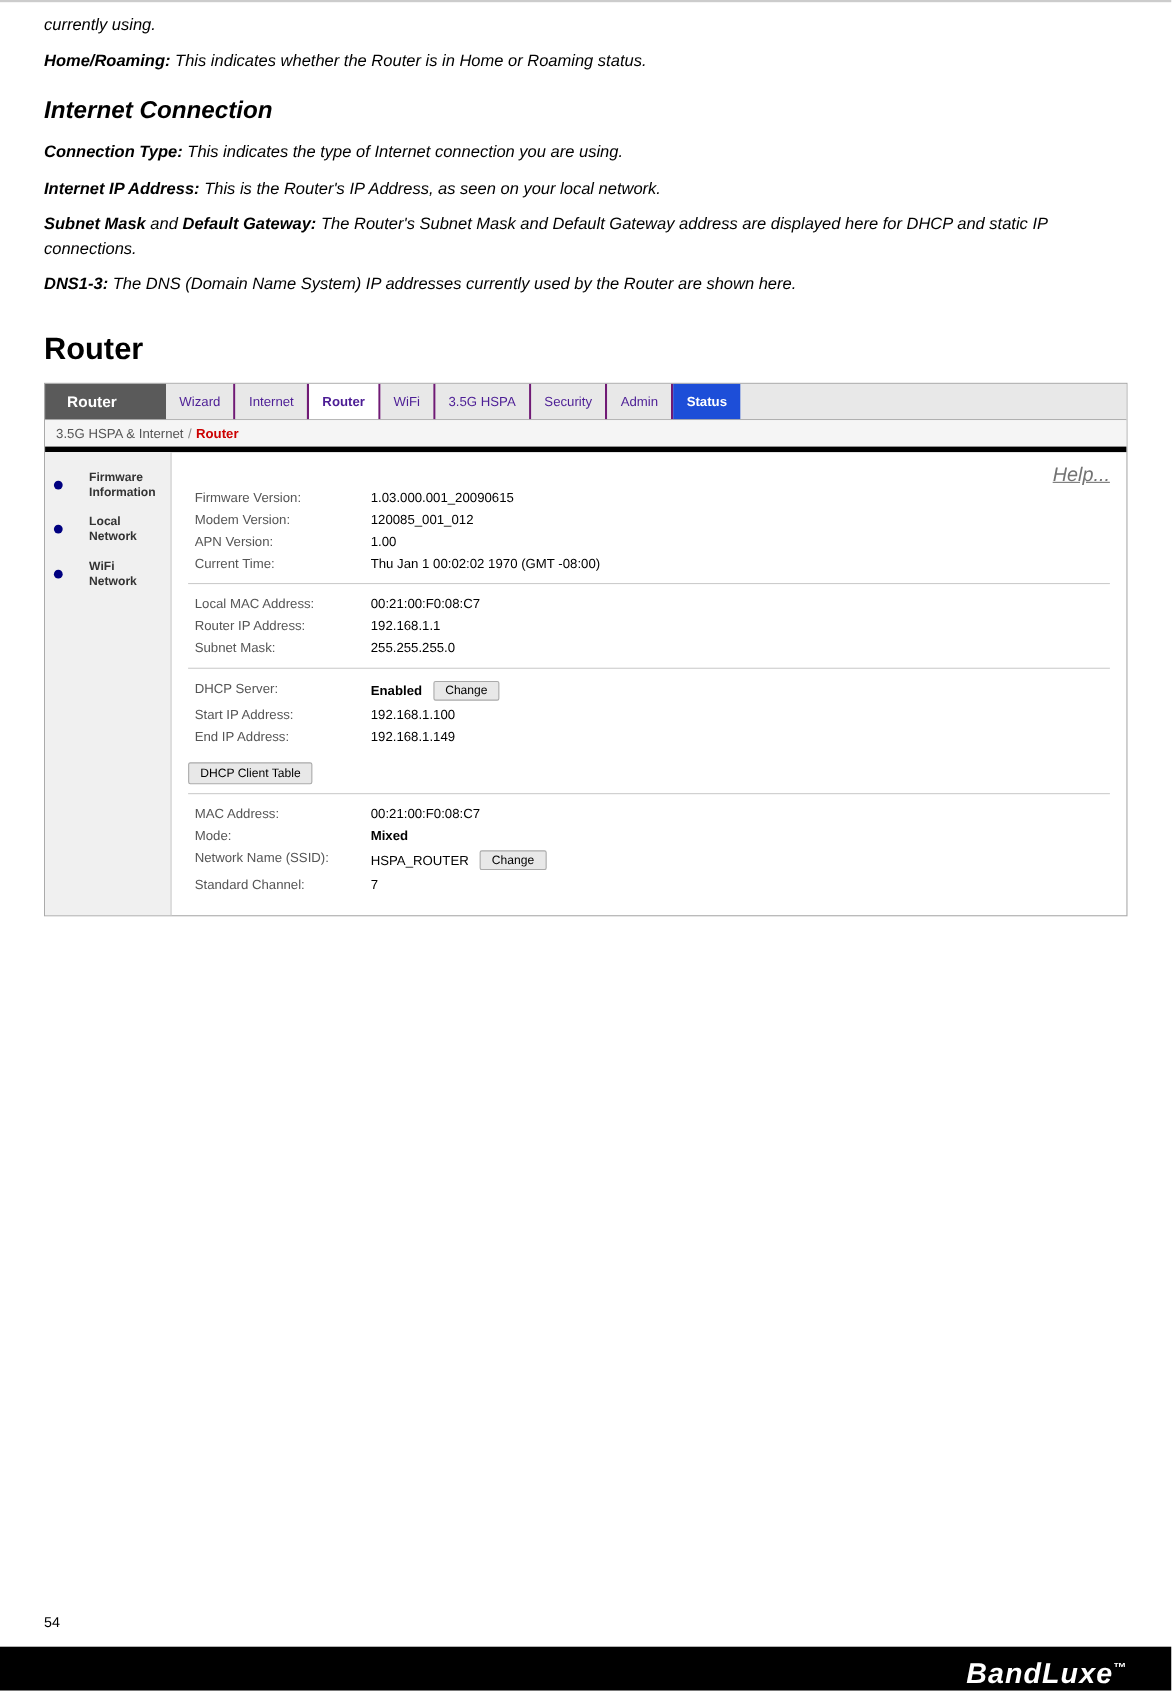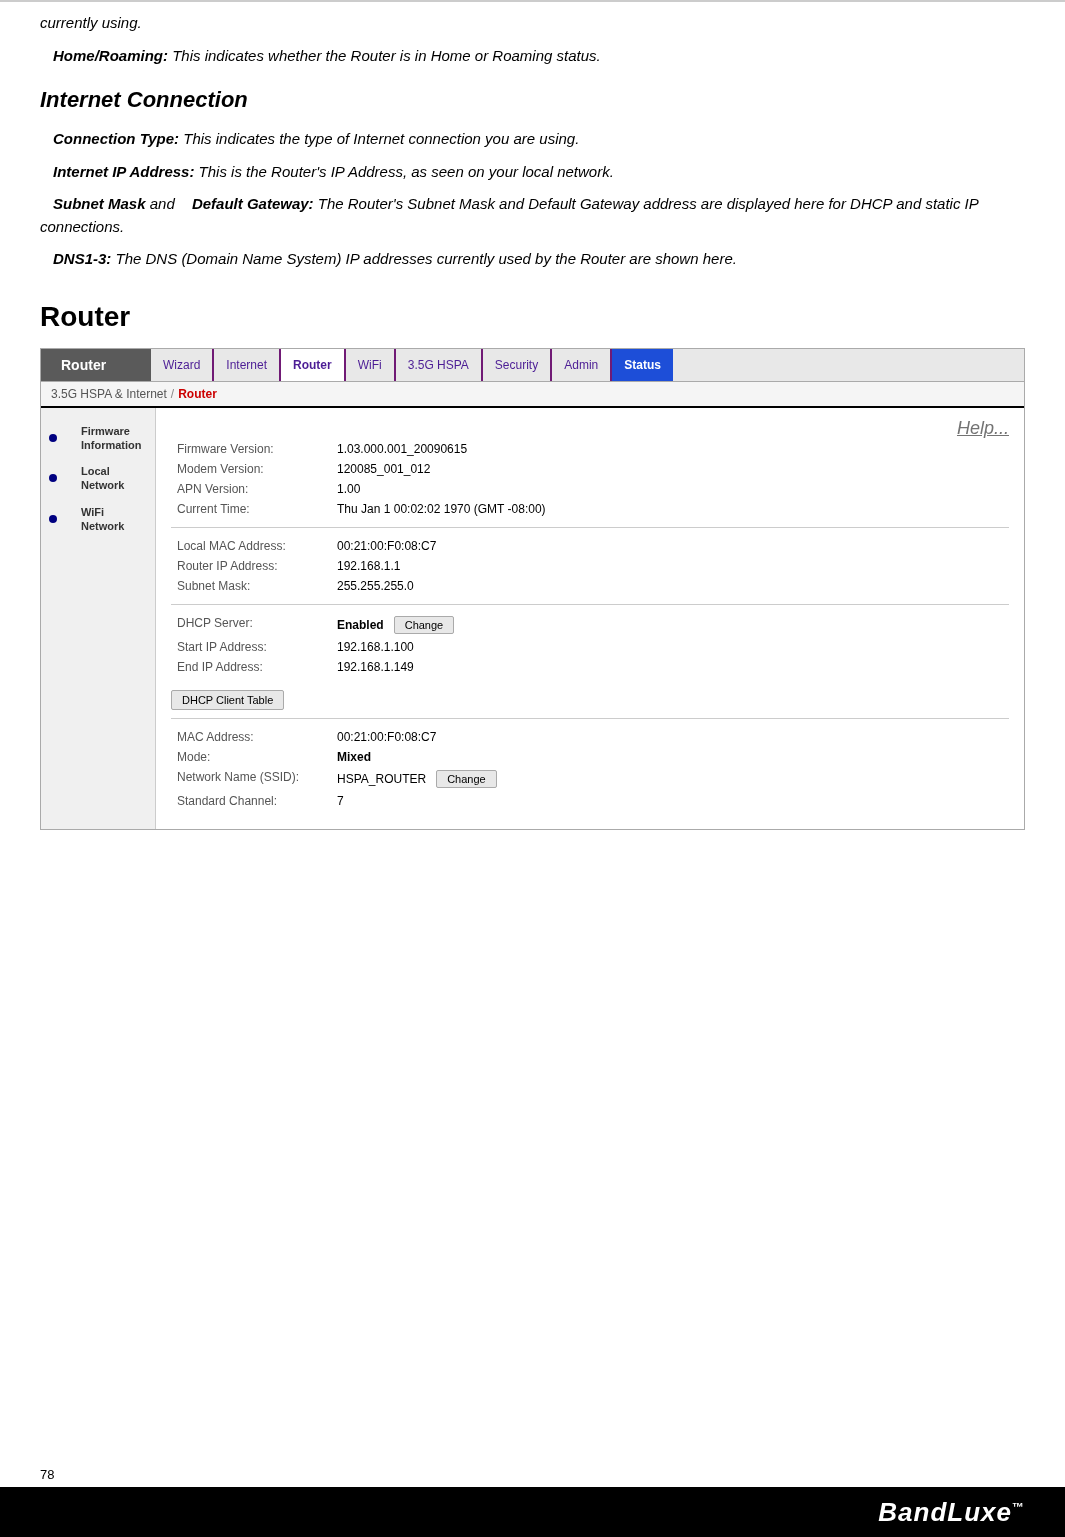--- a/index.html
+++ b/index.html
@@ -24,21 +24,20 @@
 
     .text-block {
       margin-bottom: 10px;
       line-height: 1.5;
       font-size: 15px;
       font-style: italic;
     }
 
     .text-block .bold {
       font-weight: bold;
-      margin-left: 13px;
     }
 
     .section-heading {
       font-size: 22px;
       font-weight: bold;
       font-style: italic;
       margin: 20px 0 15px 0;
     }
 
     .router-heading {
@@ -96,21 +95,21 @@
       color: #fff;
       font-weight: bold;
       border-right: none;
     }
 
     
     .breadcrumb {
       background: #f5f5f5;
       padding: 5px 10px;
       font-size: 12px;
-      border-bottom: 2px solid #000000;
+      border-bottom: 5px solid #000000;
       display: flex;
       align-items: center;
       gap: 4px;
     }
 
     .breadcrumb .bc-link {
       color: #555;
     }
 
     .breadcrumb .bc-current {
@@ -225,24 +224,24 @@
       align-items: center;
       gap: 10px;
     }
 
     
     .page-footer {
       position: absolute;
       bottom: 0;
       left: 0;
       right: 0;
-      height: 50px;
+      height: 40px;
       background: #000;
       display: flex;
-      align-items: center;
+      align-items: flex-end;
       justify-content: space-between;
       padding: 0 20px;
     }
 
     .page-number {
       color: #000;
       font-size: 13px;
       position: absolute;
       bottom: 55px;
       left: 40px;
@@ -435,20 +434,20 @@
           </tr>
         </tbody>
           </table>
 
       </div>
     </div>
   </div>
 
 </div>
 
-<div class="page-number">78</div>
+<div class="page-number">54</div>
 
 <div class="page-footer">
   <div style="flex:1"></div>
   <div class="brand-logo">
     <span>BandLuxe</span><span class="brand-tm">™</span>
   </div>
 </div>
 
 </body></html>

